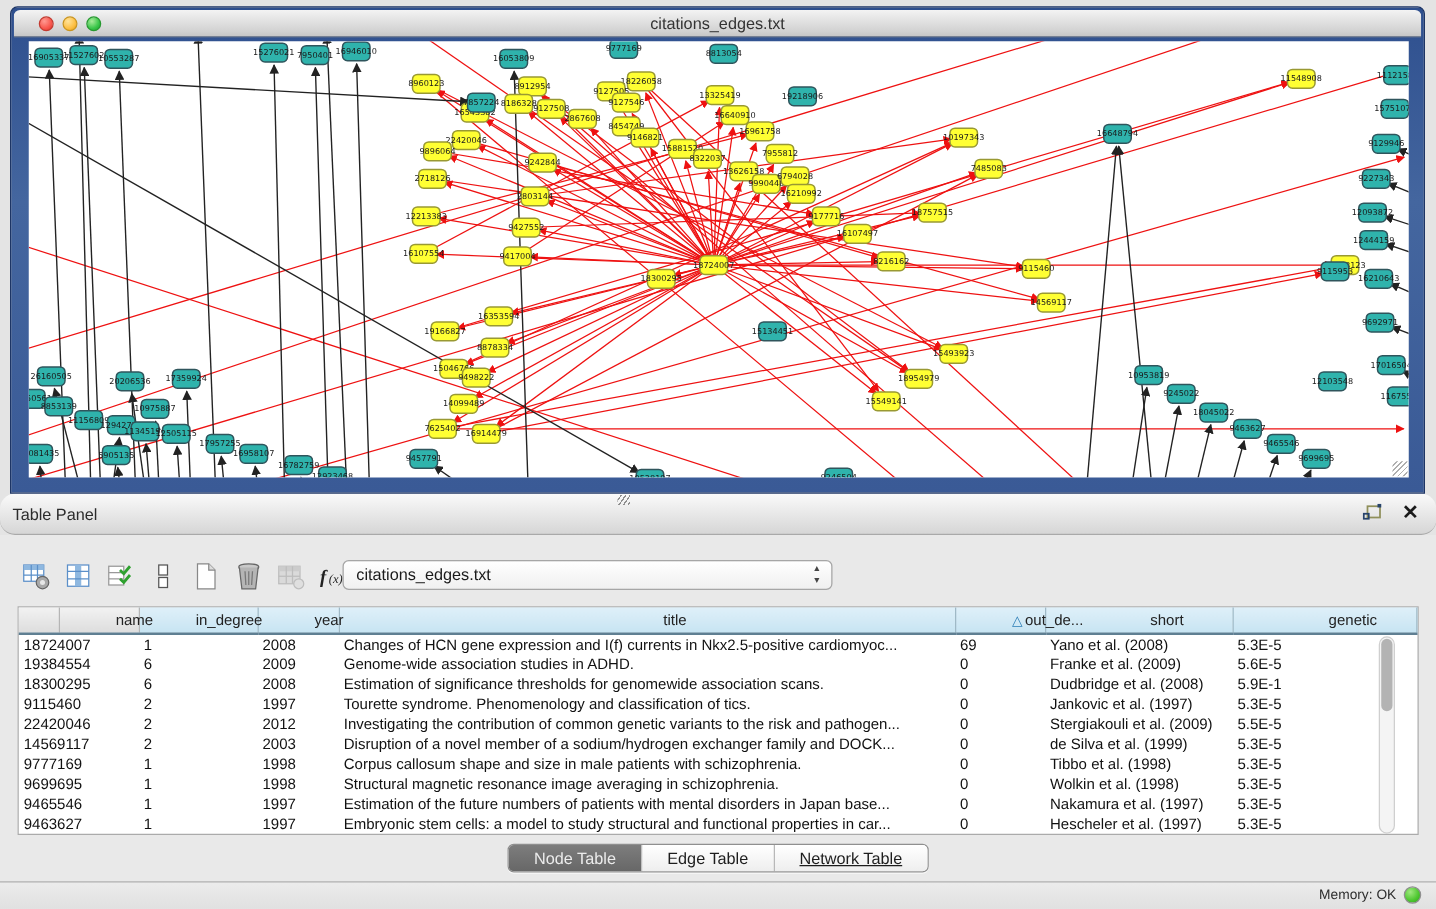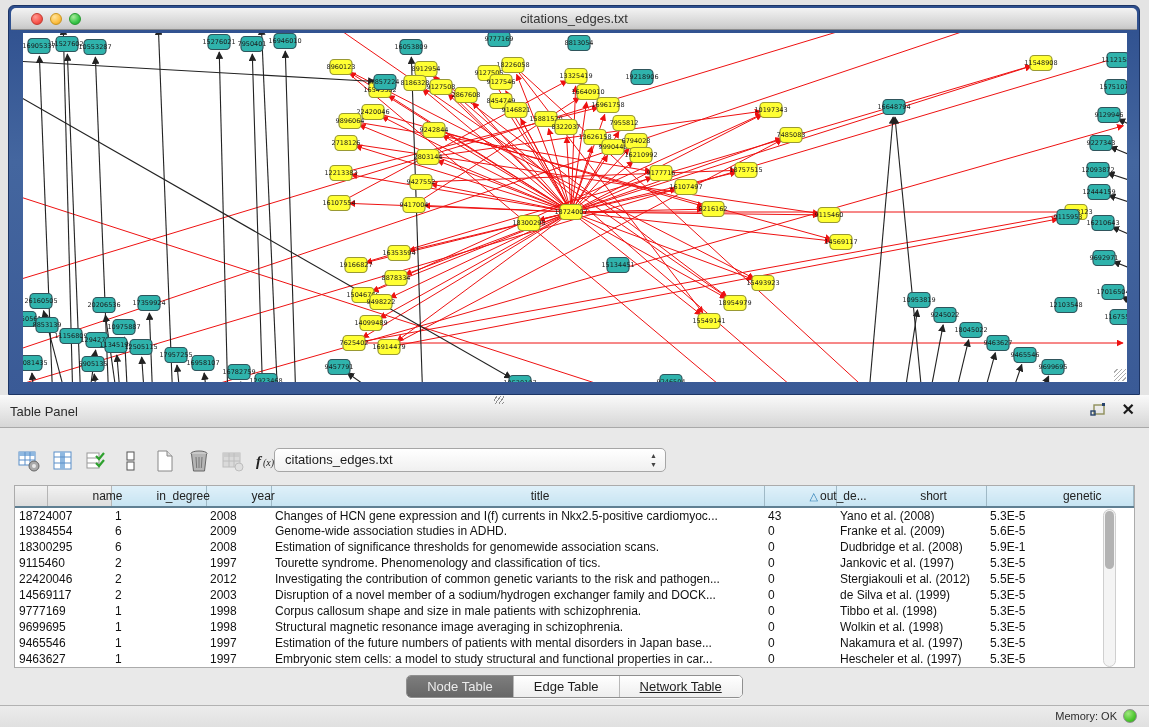--- a/index.html
+++ b/index.html
@@ -21,21 +21,21 @@
   .win-title { position:absolute; left:0; right:0; top:3px; text-align:center;
     font-size:13px; color:#333; }
   .canvas { position:absolute; left:14px; top:27px; width:1104px; height:349px;
     background:#ffffff; overflow:hidden; }
   .canvas svg { position:absolute; left:0; top:0; }
   .resize-grip { position:absolute; right:1px; bottom:1px; width:12px; height:12px;
     background:repeating-linear-gradient(135deg,transparent 0 2px,#9a9a9a 2px 3px); opacity:.8; }
 
   
   .tp-header { position:absolute; left:0; top:395px; width:1149px; height:33px;
-    background:linear-gradient(#fafafa,#d6d6d6); border-bottom:1px solid #a9a9a9; }
+    background:linear-gradient(#fafafa,#d6d6d6); border-bottom:1px solid #a9a9a9;border-radius:12px; }
   .tp-title { position:absolute; left:10px; top:9px; font-size:13px; color:#2b2b2b; }
   .tp-grip { position:absolute; left:494px; top:1px; width:10px; height:8px;
     background:repeating-linear-gradient(125deg,transparent 0 2px,#8f8f8f 2px 3px); }
   .tp-float { position:absolute; right:42px; top:8px; width:17px; height:16px; cursor:pointer; }
   .tp-close { position:absolute; right:14px; top:5px; font-size:16px; font-weight:bold; color:#1a1a1a; cursor:pointer; }
 
   .tp-body { position:absolute; left:0; top:428px; width:1149px; height:277px; background:#e9e9e9; }
 
   .toolbar { position:absolute; left:16px; top:18px; height:30px; display:flex; align-items:center; gap:8px; }
   .tbico { width:26px; height:26px; display:flex; align-items:center; justify-content:center; cursor:pointer; }
@@ -743,21 +743,21 @@
             <th>short</th>
             <th>genetic</th>
           </tr>
         </thead>
       <tbody id="grid-body">
           <tr>
             <td colspan="2">18724007</td>
             <td>1</td>
             <td>2008</td>
             <td>Changes of HCN gene expression and I(f) currents in Nkx2.5-positive cardiomyoc...</td>
-            <td>43</td>
+            <td>69</td>
             <td>Yano et al. (2008)</td>
             <td>5.3E-5</td>
           </tr>
           <tr>
             <td colspan="2">19384554</td>
             <td>6</td>
             <td>2009</td>
             <td>Genome-wide association studies in ADHD.</td>
             <td>0</td>
             <td>Franke et al. (2009)</td>
@@ -780,21 +780,21 @@
             <td>0</td>
             <td>Jankovic et al. (1997)</td>
             <td>5.3E-5</td>
           </tr>
           <tr>
             <td colspan="2">22420046</td>
             <td>2</td>
             <td>2012</td>
             <td>Investigating the contribution of common genetic variants to the risk and pathogen...</td>
             <td>0</td>
-            <td>Stergiakouli et al. (2012)</td>
+            <td>Stergiakouli et al. (2009)</td>
             <td>5.5E-5</td>
           </tr>
           <tr>
             <td colspan="2">14569117</td>
             <td>2</td>
             <td>2003</td>
             <td>Disruption of a novel member of a sodium/hydrogen exchanger family and DOCK...</td>
             <td>0</td>
             <td>de Silva et al. (1999)</td>
             <td>5.3E-5</td>

